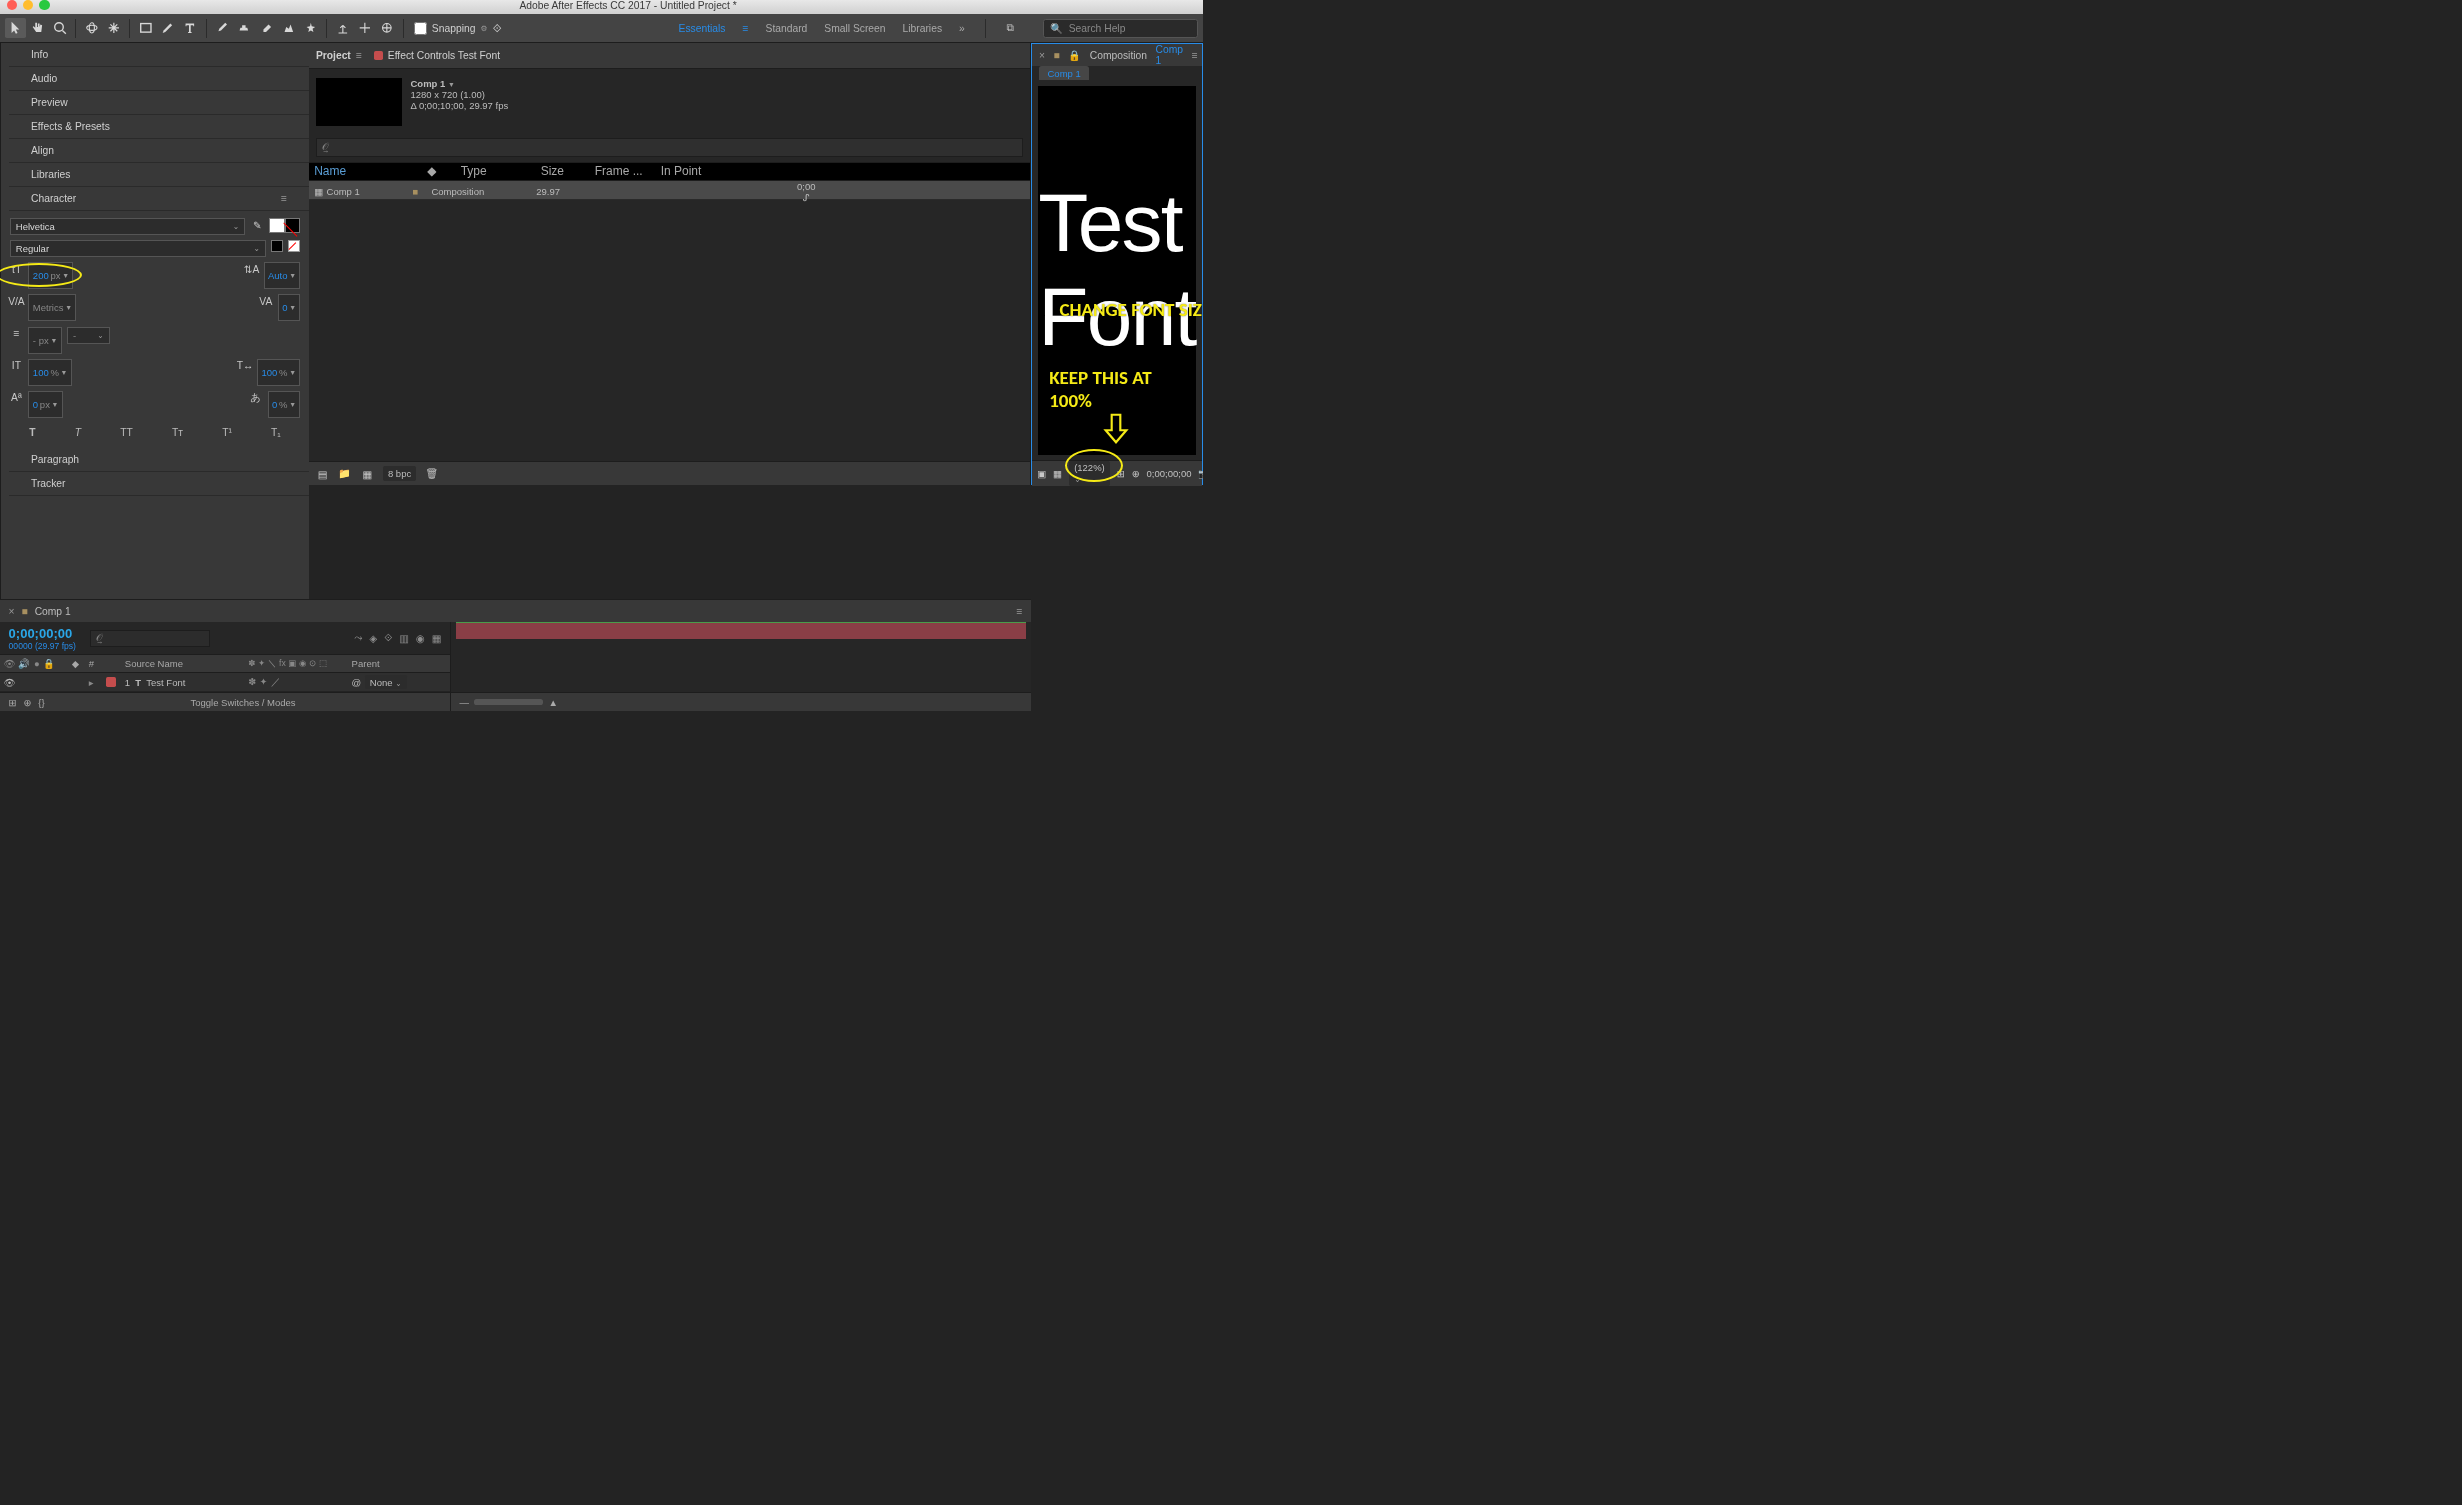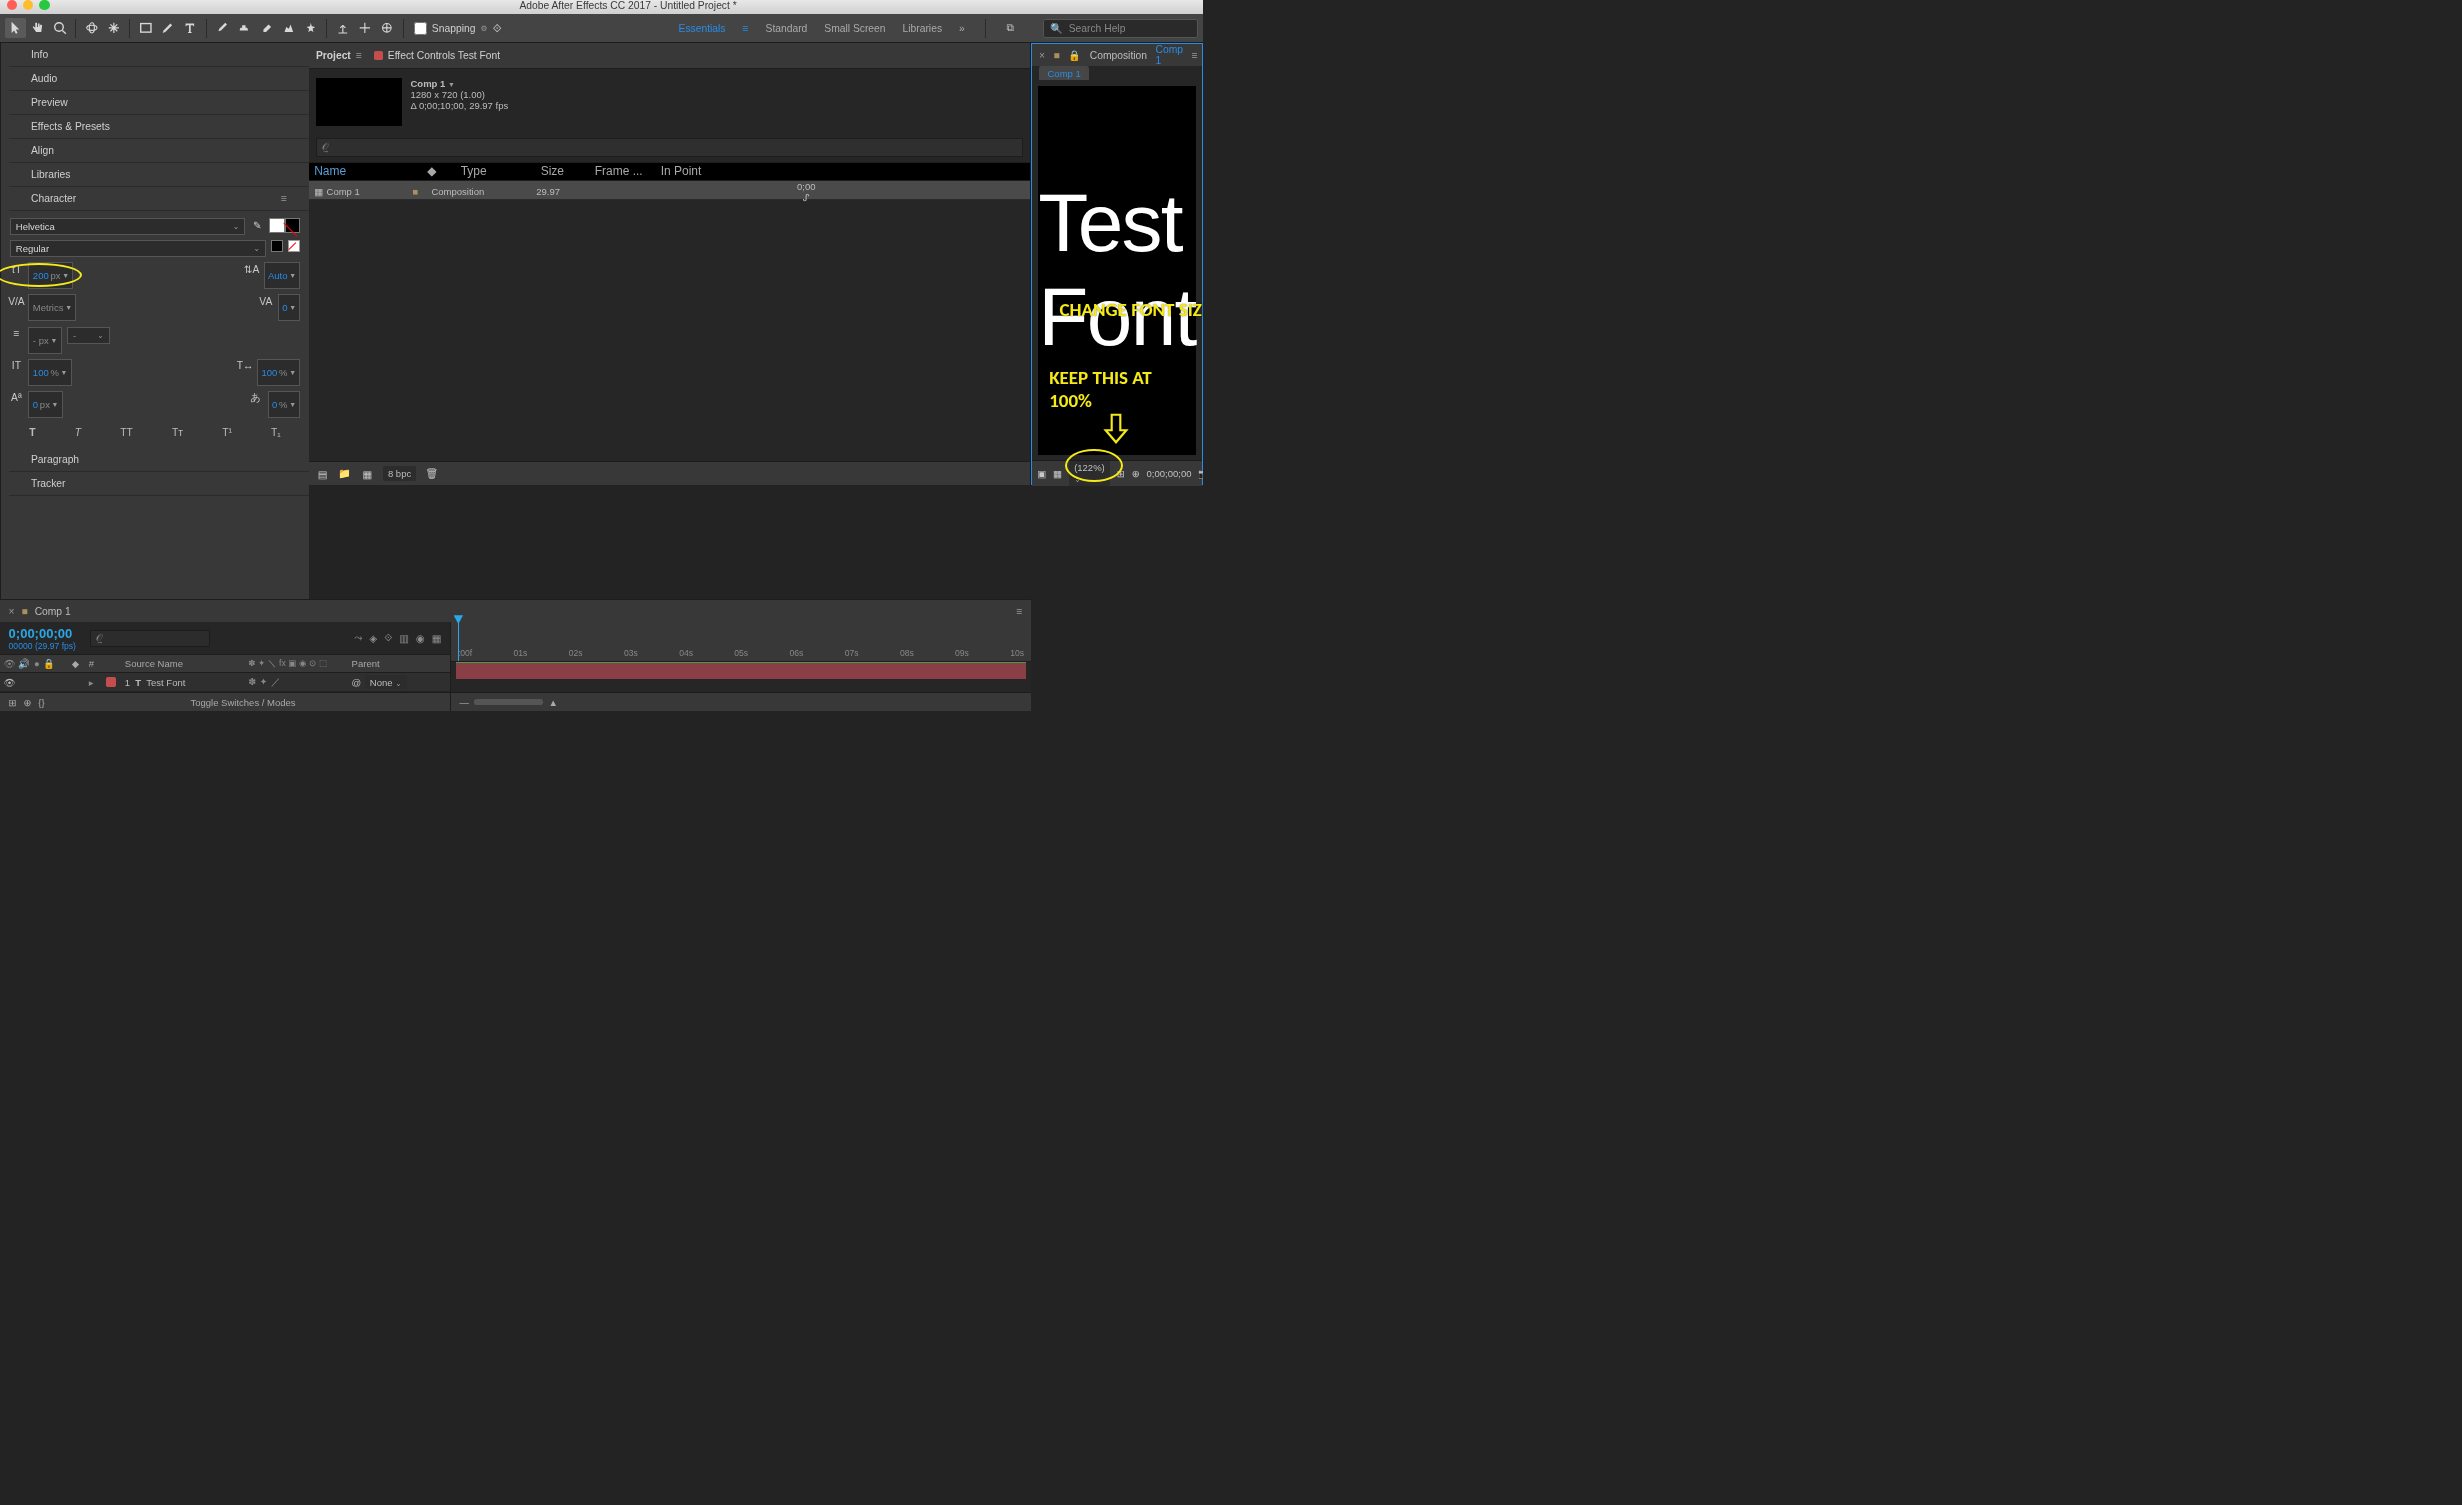--- a/index.html
+++ b/index.html
@@ -515,36 +515,20 @@
           <span style="display:flex;gap:6.9px;">
             <span>⊞</span>
             <span>⊕</span>
             <span>{}</span>
           </span>
           <span>Toggle Switches / Modes</span>
           <span></span>
         </div>
       </div>
       <div class="tl-right">
-        <div class="ruler">
-          <div class="ticks">
-            <span>:00f</span>
-            <span>01s</span>
-            <span>02s</span>
-            <span>03s</span>
-            <span>04s</span>
-            <span>05s</span>
-            <span>06s</span>
-            <span>07s</span>
-            <span>08s</span>
-            <span>09s</span>
-            <span>10s</span>
-          </div>
-          <div class="playhead"></div>
-        </div>
         <div class="tracks">
           <div class="track-bar"></div>
         </div>
         <div class="tl-toggle" style="justify-content:flex-start; gap:5.2px;">
           <span>—</span>
           <span style="flex:0 0 69px; height:5.2px; background:#555; border-radius:2.6px;"></span>
           <span>▲</span>
         </div>
       </div>
     </div>

